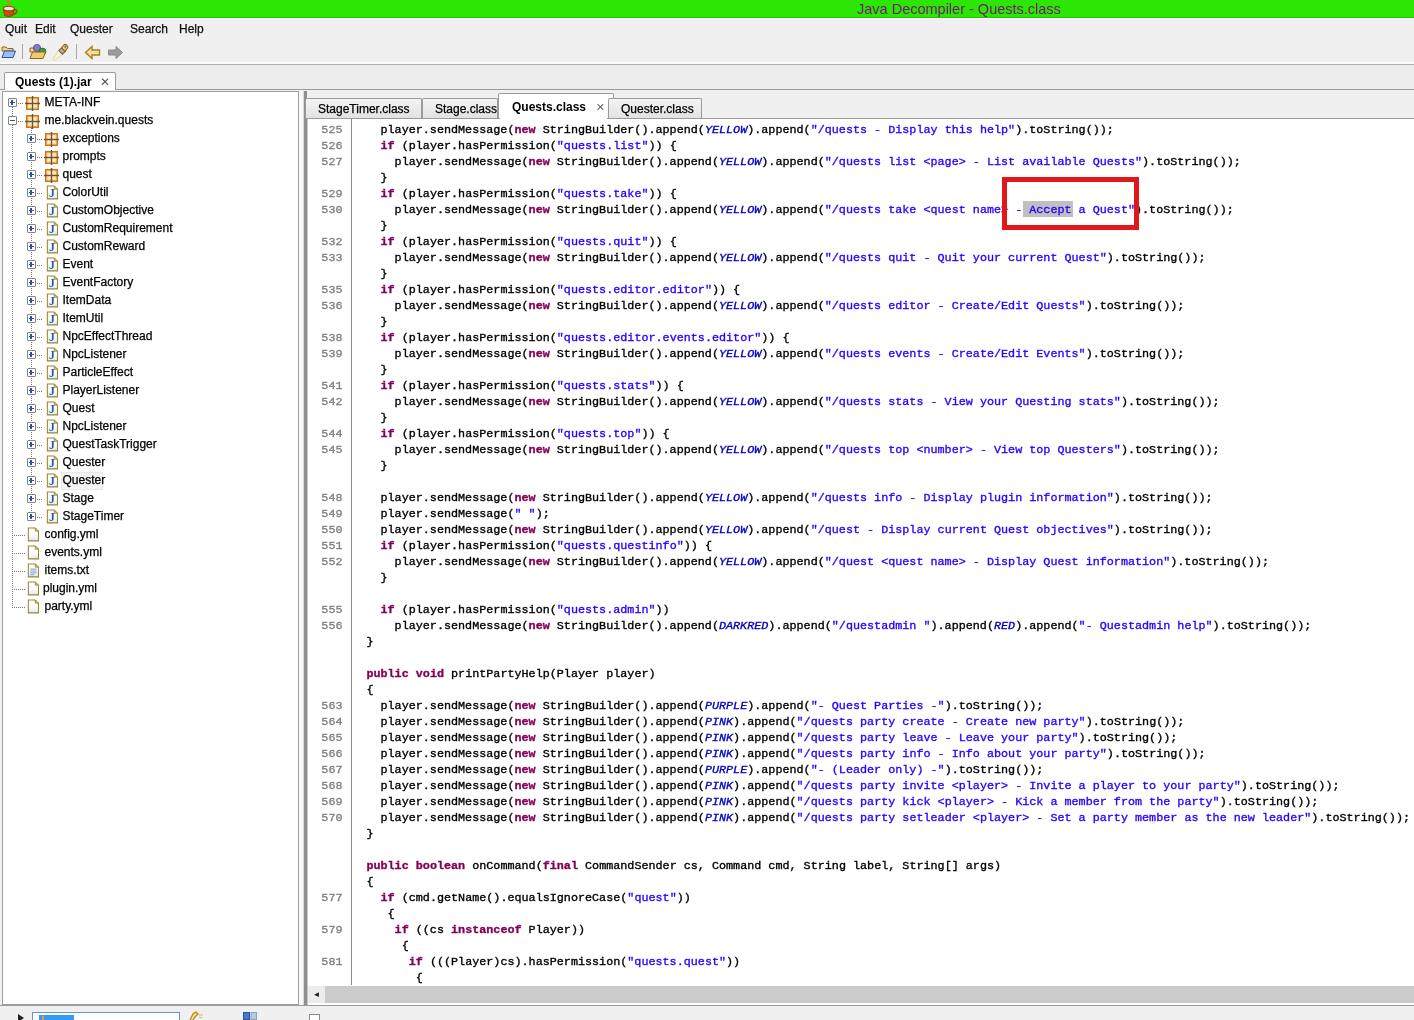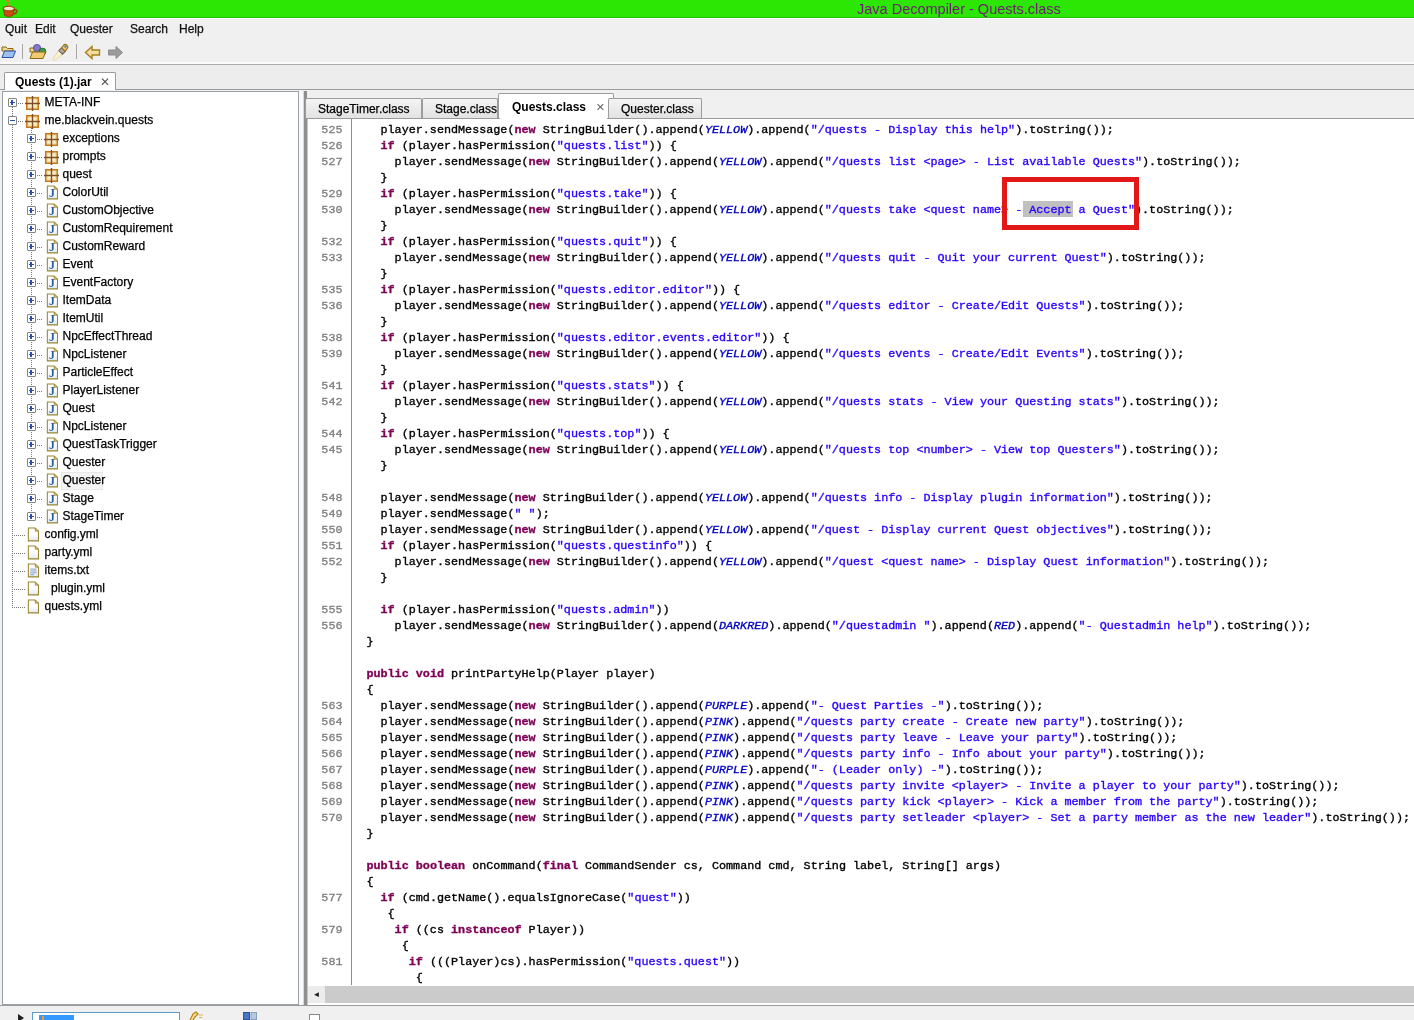--- a/index.html
+++ b/index.html
@@ -532,21 +532,21 @@
 <svg class="ticon" style="left:23.0px;top:453.0px" width="13" height="16" viewBox="0 0 13 16">
       <defs>
         <linearGradient id="pg" x1="0" y1="0" x2="0" y2="1">
           <stop offset="0.5" stop-color="#ffffff"></stop>
           <stop offset="1" stop-color="#dfe8f2"></stop>
         </linearGradient>
       </defs>
       <path d="M1 1 L8 1 L11.8 4.8 L11.8 14.8 L1 14.8 Z" fill="url(#pg)" stroke="#99862e" stroke-width="1.1"></path>
       <path d="M8.4 1 L8.4 4.4 L11.8 4.4 Z" fill="#e7cf8e" stroke="#99862e" stroke-width="0.9"></path>
     </svg>
-<div class="trow" style="left:41.5px;top:453px">party.yml</div>
+<div class="trow" style="left:41.5px;top:453px">events.yml</div>
 <div class="hdot" style="left:9px;top:479px;width:13px"></div>
 <svg class="ticon" style="left:23.0px;top:471.0px" width="13" height="16" viewBox="0 0 13 16">
       <defs>
         <linearGradient id="pg" x1="0" y1="0" x2="0" y2="1">
           <stop offset="0.5" stop-color="#ffffff"></stop>
           <stop offset="1" stop-color="#dfe8f2"></stop>
         </linearGradient>
       </defs>
       <path d="M1 1 L8 1 L11.8 4.8 L11.8 14.8 L1 14.8 Z" fill="url(#pg)" stroke="#99862e" stroke-width="1.1"></path>
       <path d="M8.4 1 L8.4 4.4 L11.8 4.4 Z" fill="#e7cf8e" stroke="#99862e" stroke-width="0.9"></path>
@@ -557,33 +557,33 @@
 <svg class="ticon" style="left:23.0px;top:489.0px" width="13" height="16" viewBox="0 0 13 16">
       <defs>
         <linearGradient id="pg" x1="0" y1="0" x2="0" y2="1">
           <stop offset="0.5" stop-color="#ffffff"></stop>
           <stop offset="1" stop-color="#dfe8f2"></stop>
         </linearGradient>
       </defs>
       <path d="M1 1 L8 1 L11.8 4.8 L11.8 14.8 L1 14.8 Z" fill="url(#pg)" stroke="#99862e" stroke-width="1.1"></path>
       <path d="M8.4 1 L8.4 4.4 L11.8 4.4 Z" fill="#e7cf8e" stroke="#99862e" stroke-width="0.9"></path>
     </svg>
-<div class="trow" style="left:48px;top:489px">plugin.yml</div>
+<div class="trow" style="left:40px;top:489px">plugin.yml</div>
 <div class="hdot" style="left:9px;top:515px;width:13px"></div>
 <svg class="ticon" style="left:23.0px;top:507.0px" width="13" height="16" viewBox="0 0 13 16">
       <defs>
         <linearGradient id="pg" x1="0" y1="0" x2="0" y2="1">
           <stop offset="0.5" stop-color="#ffffff"></stop>
           <stop offset="1" stop-color="#dfe8f2"></stop>
         </linearGradient>
       </defs>
       <path d="M1 1 L8 1 L11.8 4.8 L11.8 14.8 L1 14.8 Z" fill="url(#pg)" stroke="#99862e" stroke-width="1.1"></path>
       <path d="M8.4 1 L8.4 4.4 L11.8 4.4 Z" fill="#e7cf8e" stroke="#99862e" stroke-width="0.9"></path>
     </svg>
-<div class="trow" style="left:41.5px;top:507px">quests.yml</div>
+<div class="trow" style="left:41.5px;top:507px">party.yml</div>
 </div>
 <div id="splitgap" class="abs"></div>
 <div id="split1" class="abs"></div>
 <div id="split2" class="abs"></div>
 <div id="split3" class="abs"></div>
 <div id="rpanel" class="abs"></div>
 <div id="itabs" class="abs"></div>
 <div class="itab" style="left:305px;width:117px">
     <span>StageTimer.class</span>
   </div>

